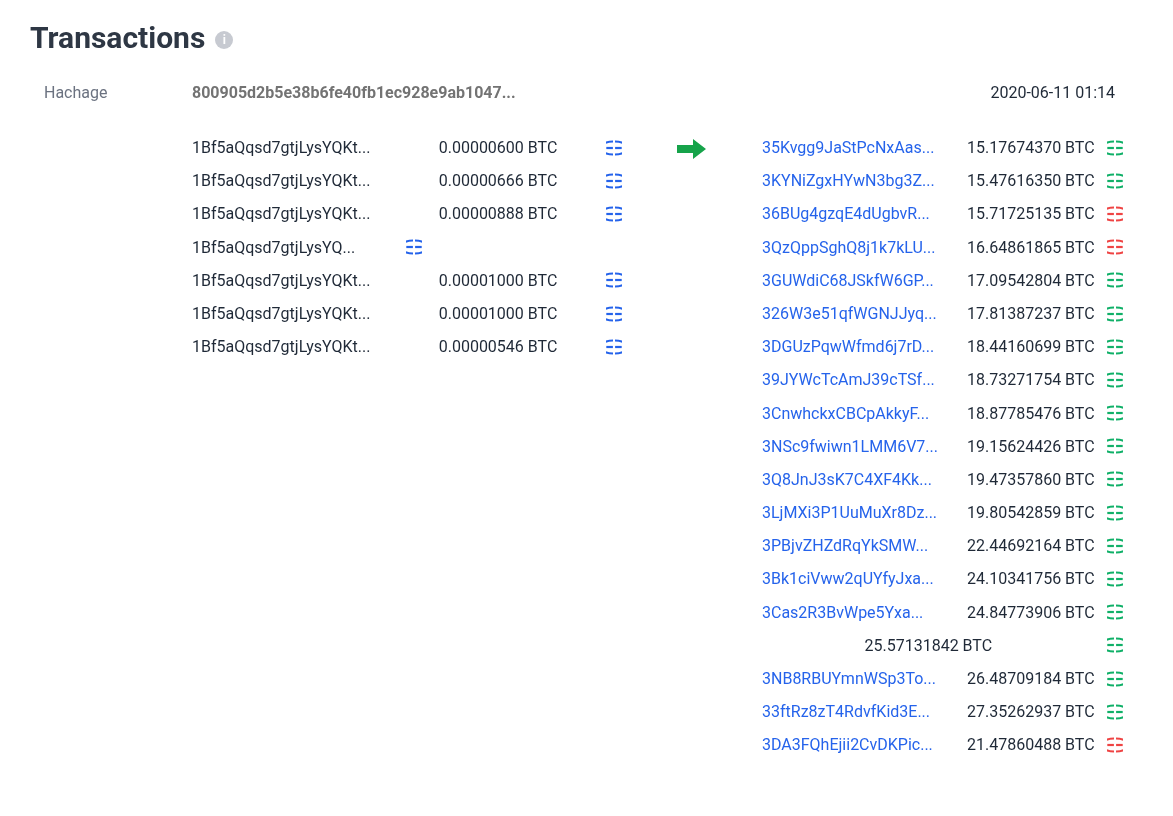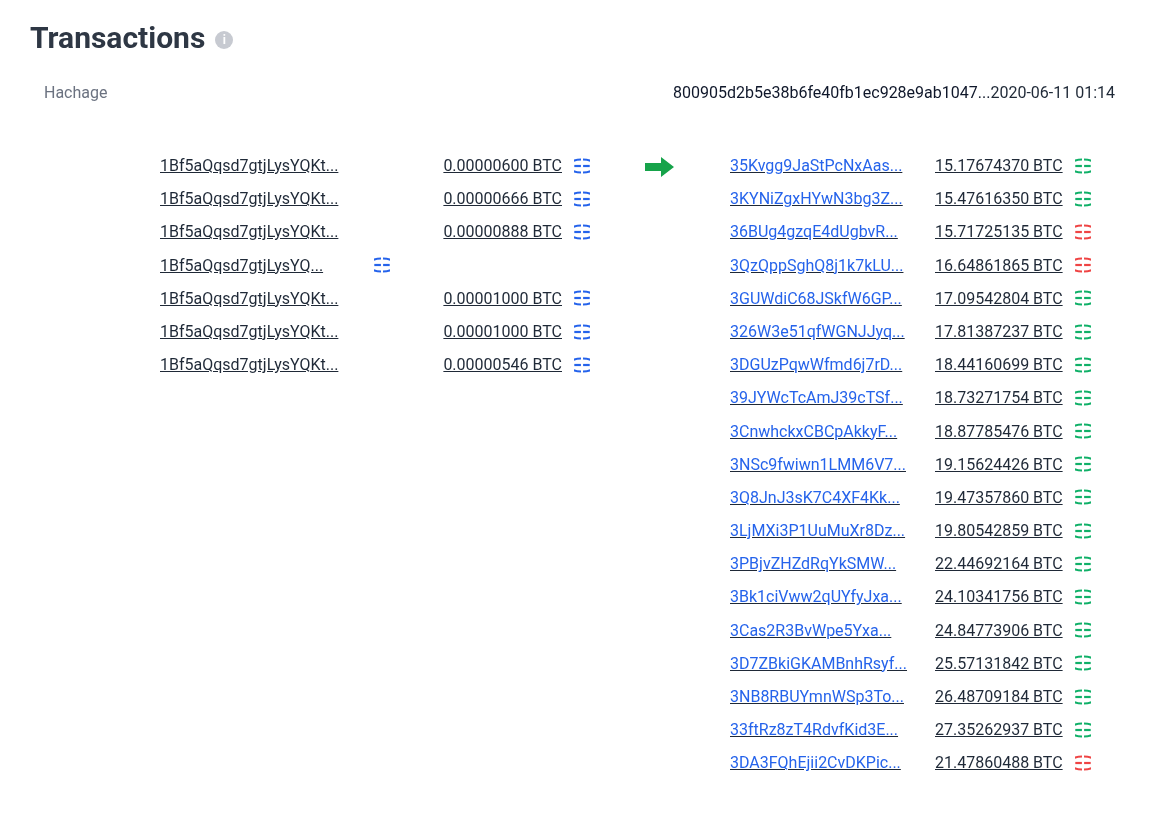--- a/index.html
+++ b/index.html
@@ -31,46 +31,45 @@
     display: inline-flex;
     align-items: center;
     justify-content: center;
     font-weight: 700;
     margin-top: 4px;
   }
   .row {
     display: flex;
     align-items: flex-start;
     margin-bottom: 10px;
+    gap: 32px;
   }
   .label-col {
     width: 130px;
     min-width: 130px;
     color: #6b7280;
     font-size: 16px;
     padding-left: 14px;
   }
   .hash-link {
-    color: #0f172a;
+    color: #737373;
     font-size: 16px;
     text-decoration: none;
-    font-weight: 400;
+    font-weight: 700;
     flex: 1;
-    text-align: right;
   }
   .timestamp {
     color: #1f2937;
     font-size: 16px;
     padding-right: 28px;
   }
   .io-container {
     display: flex;
     align-items: flex-start;
-    margin-top: 40px;
-    text-decoration: underline;
+    margin-top: 22px;
   }
   .inputs-col {
     width: 430px;
     min-width: 430px;
   }
   .arrow-col {
     width: 140px;
     display: flex;
     justify-content: center;
     padding-top: 4px;
@@ -92,21 +91,21 @@
     text-overflow: ellipsis;
   }
   .addr.link {
     color: #2563eb;
     cursor: pointer;
   }
   .inputs-col .addr { width: 210px; min-width: 210px; }
   .outputs-col .addr { width: 205px; min-width: 205px; }
   .amount {
     flex: 1;
-    text-align: right;
+    text-align: center;
     color: #1f2937;
     white-space: nowrap;
     padding-right: 8px;
   }
   .globe {
     width: 16px;
     height: 16px;
     margin-left: 4px;
     flex-shrink: 0;
   }
@@ -394,21 +393,20 @@
           <svg class="globe" viewBox="0 0 16 16">
             <g fill="#10b068">
               <path d="M7 0.5 a 7.5 4 0 0 0 0 15 L7 13.5 a5.5 2.8 0 0 1 0 -11 Z"></path>
               <path d="M9 0.5 a 7.5 4 0 0 1 0 15 L9 13.5 a5.5 2.8 0 0 0 0 -11 Z"></path>
               <rect x="0.3" y="6.9" width="6.6" height="2.2"></rect>
               <rect x="9.1" y="6.9" width="6.6" height="2.2"></rect>
             </g>
           </svg>
         </div>
         <div class="io-row">
-          <span class="addr link">3D7ZBkiGKAMBnhRsyf...</span>
           <span class="amount">25.57131842 BTC</span>
           <svg class="globe" viewBox="0 0 16 16">
             <g fill="#10b068">
               <path d="M7 0.5 a 7.5 4 0 0 0 0 15 L7 13.5 a5.5 2.8 0 0 1 0 -11 Z"></path>
               <path d="M9 0.5 a 7.5 4 0 0 1 0 15 L9 13.5 a5.5 2.8 0 0 0 0 -11 Z"></path>
               <rect x="0.3" y="6.9" width="6.6" height="2.2"></rect>
               <rect x="9.1" y="6.9" width="6.6" height="2.2"></rect>
             </g>
           </svg>
         </div>

